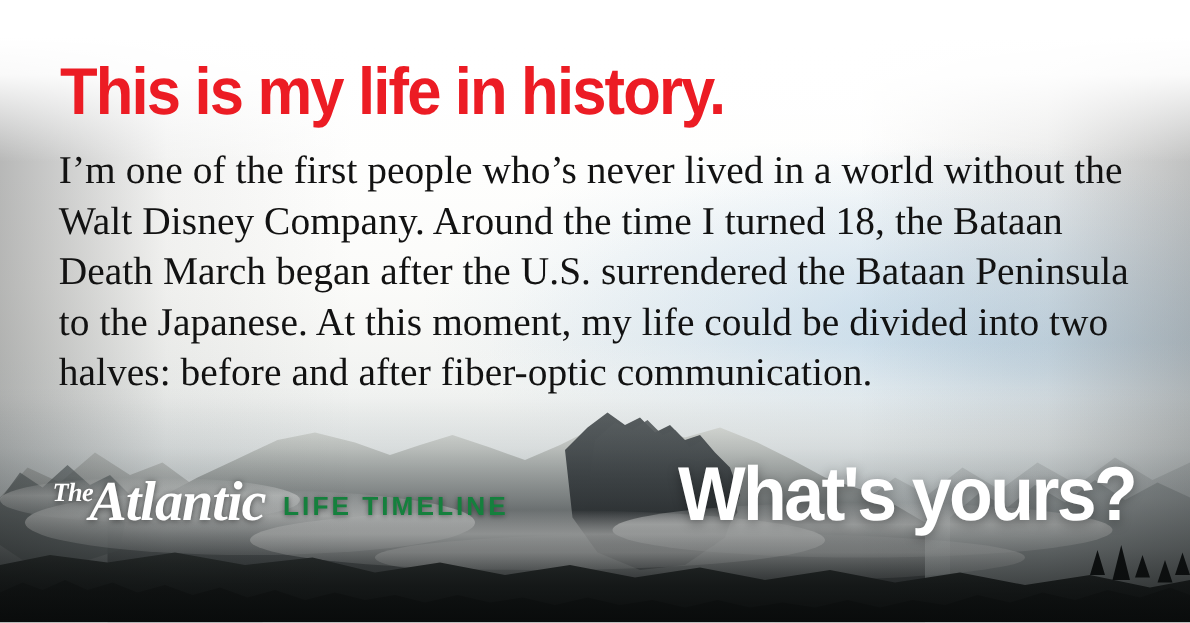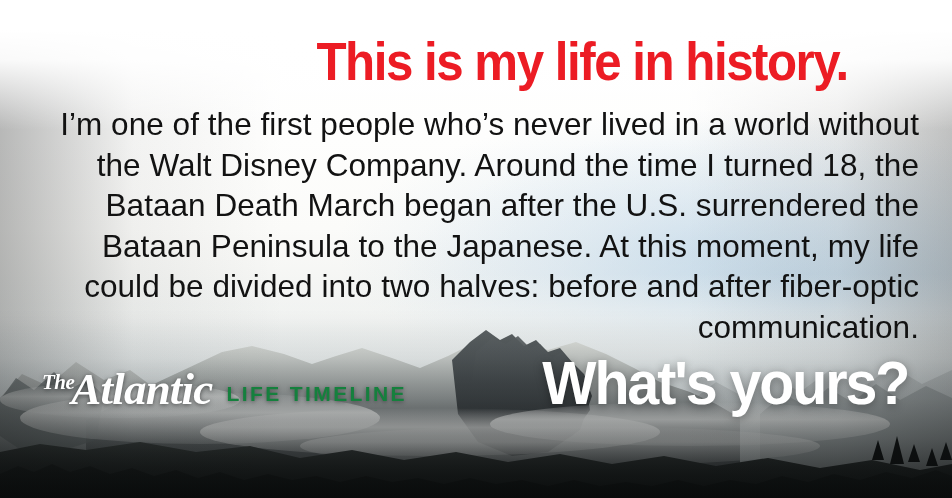--- a/index.html
+++ b/index.html
@@ -48,22 +48,22 @@
     background:
       linear-gradient(90deg, rgba(20,22,22,0.30) 0%, rgba(20,22,22,0.05) 14%, rgba(0,0,0,0) 30%, rgba(0,0,0,0) 72%, rgba(20,22,22,0.08) 88%, rgba(20,22,22,0.26) 100%);
   }
   .top-white {
     background: linear-gradient(180deg, #ffffff 0%, #ffffff 6%, rgba(255,255,255,0.92) 12%, rgba(255,255,255,0) 26%);
   }
 
   
   .content {
     position: absolute;
-    left: 0; top: 0;
-    width: 952px; height: 429px; text-align: right;
+    left: 0; top: 12px;
+    width: 952px; height: 429px;
   }
   .headline {
     position: absolute;
     left: 48px;
     top: 34px;
     width: 860px;
     margin: 0;
     font-family: "Liberation Sans", sans-serif;
     font-weight: bold;
     font-size: 53px;
@@ -73,21 +73,21 @@
     transform: scaleX(0.93);
     transform-origin: left top;
     white-space: nowrap;
   }
   .body-copy {
     position: absolute;
     left: 47px;
     top: 104px;
     width: 872px;
     margin: 0;
-    font-family: Liberation Sans, sans-serif;
+    font-family: Liberation Serif, serif;
     font-size: 31.5px;
     line-height: 40.5px;
     color: #121212;
     letter-spacing: 0.05px;
   }
 
   
   .footer-left {
     position: absolute;
     left: 42px;

